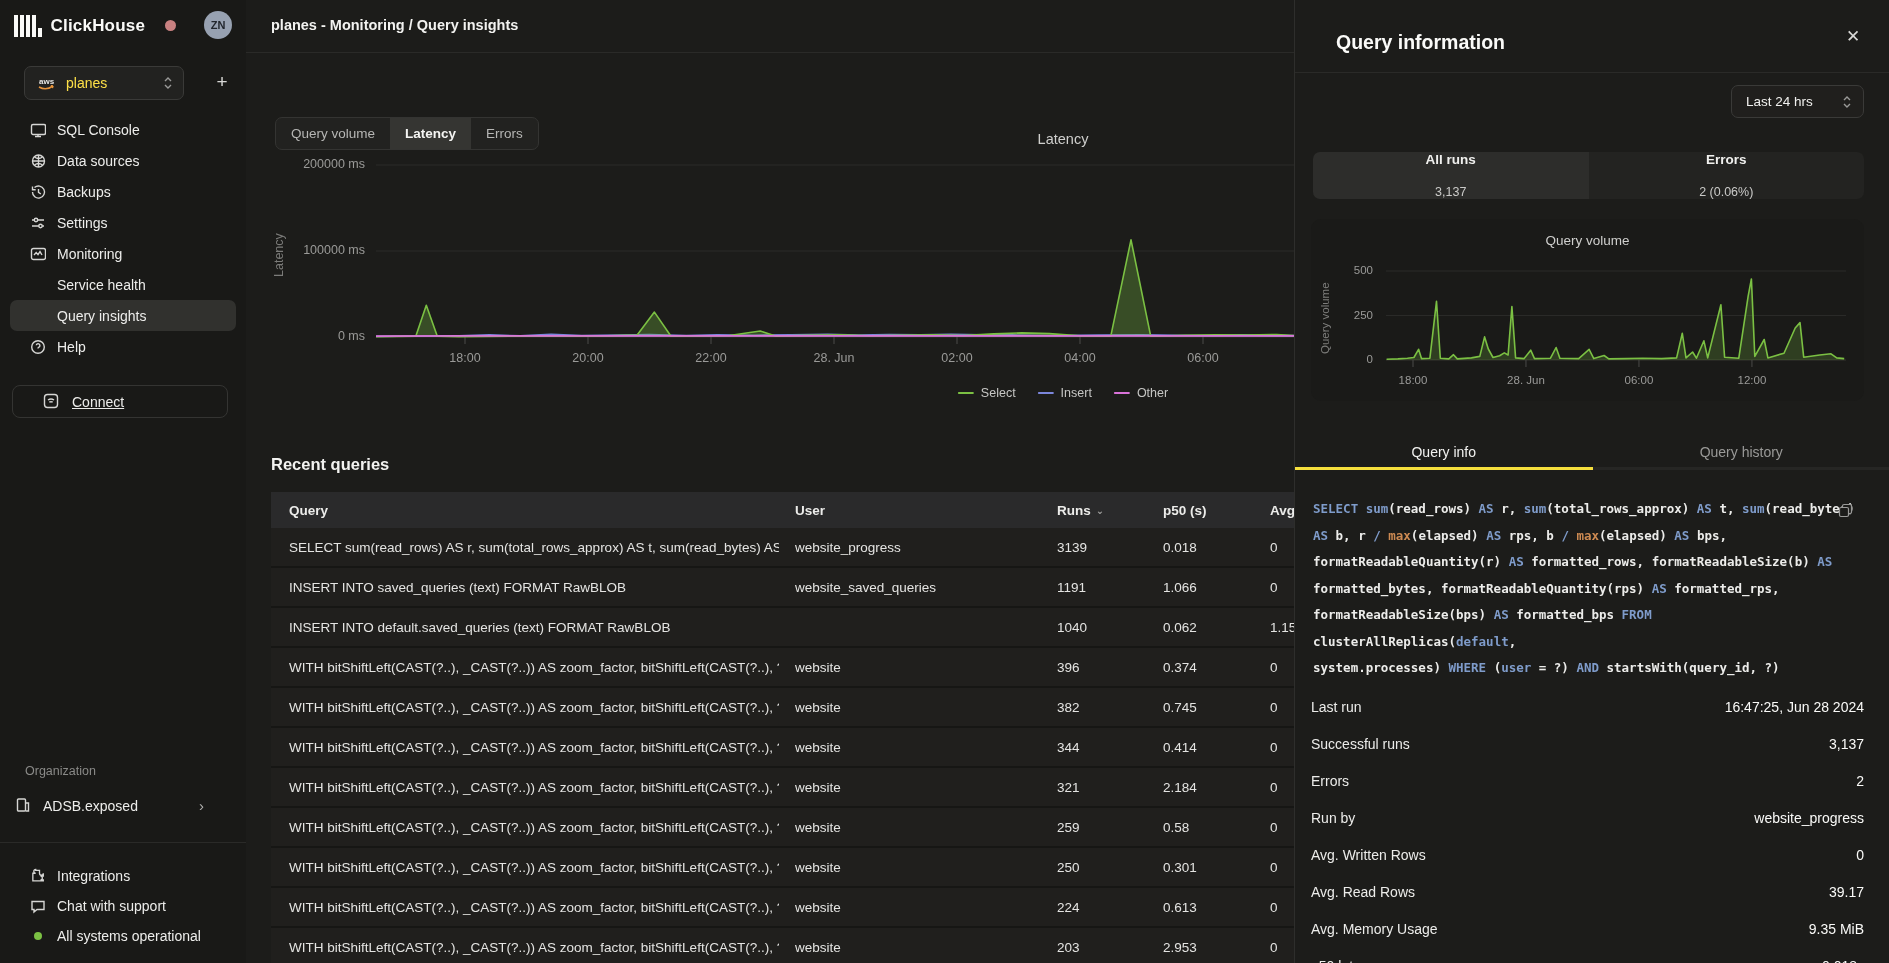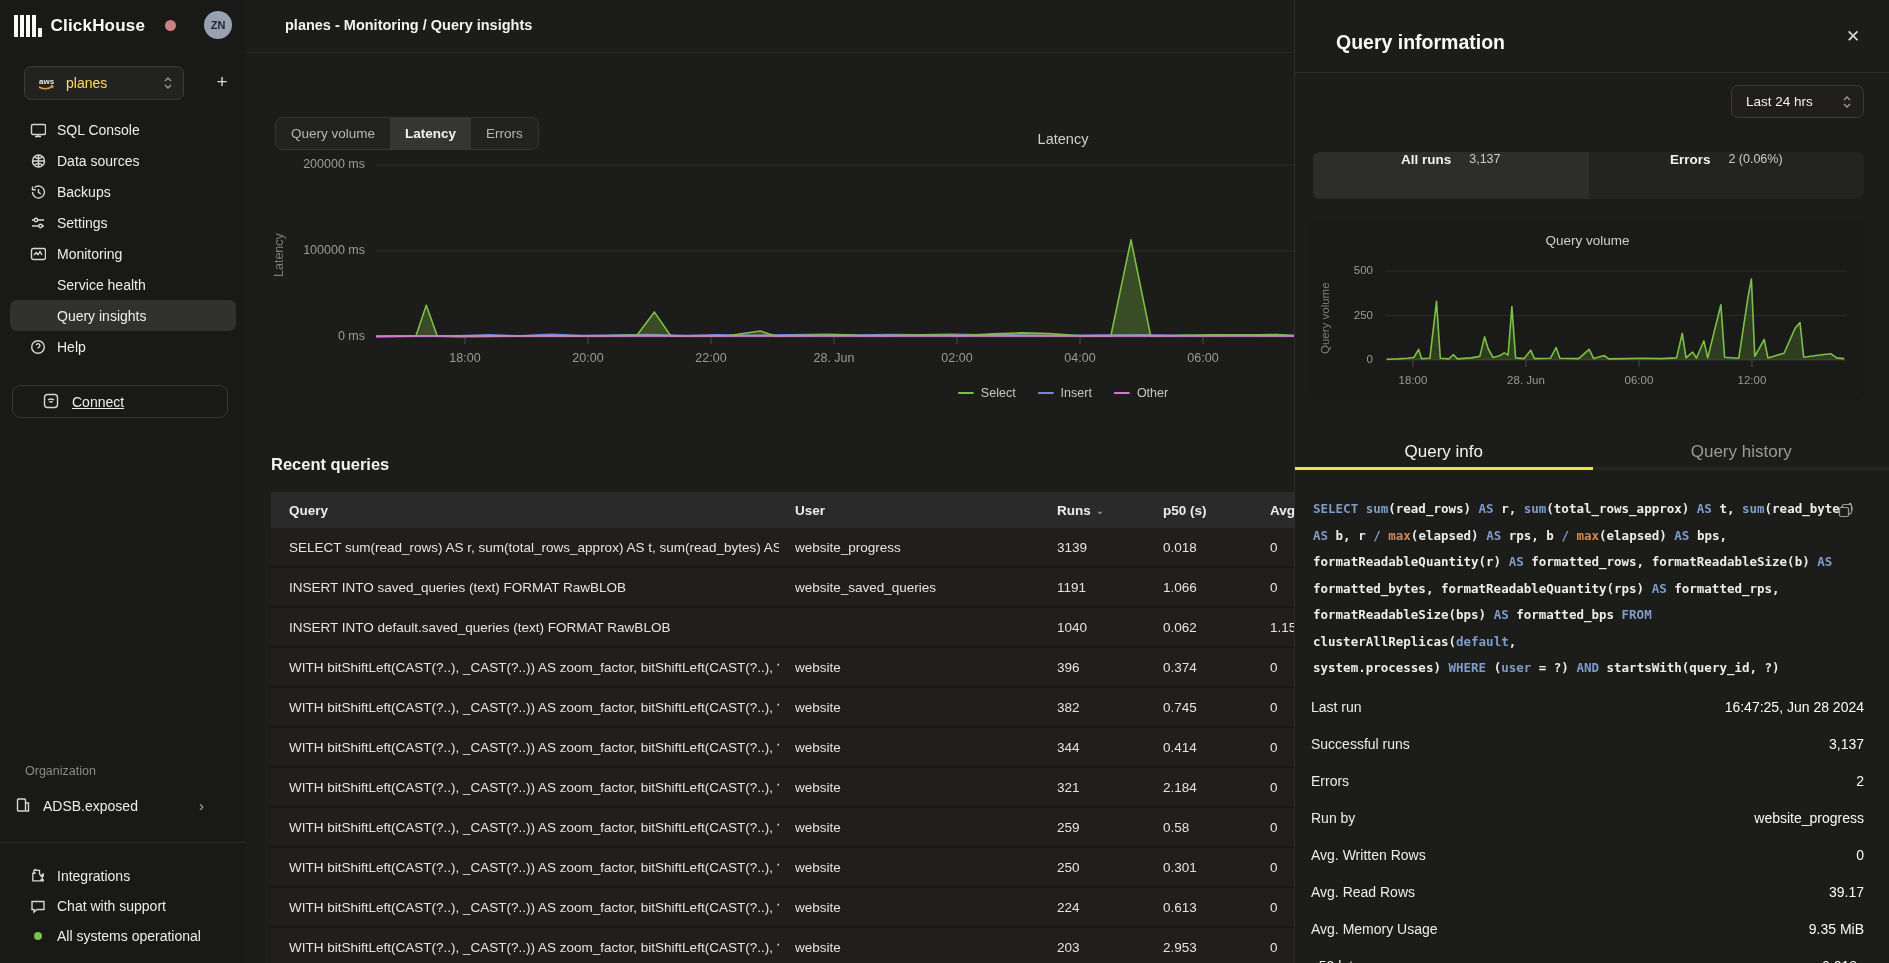--- a/index.html
+++ b/index.html
@@ -48,21 +48,21 @@
   .org-row .nico { width:17px; height:17px; margin-right:11px; }
   .org-row svg { stroke:#d6d6d4; fill:none; stroke-width:1.4; }
   .org-row .nlabel { font-size:14px; color:#ededeb; flex:1; }
   .org-row .chev { color:#b0b0ae; font-size:15px; margin-right:42px; }
 
   #side-footer { position:absolute; left:0; top:842px; width:246px; border-top:1px solid #2a2a28; padding-top:18px; }
   #side-footer .nav-item { height:30px; }
 
   
   .main-header { position:absolute; left:0; top:0; width:1048px; height:53px; border-bottom:1px solid #2a2a28; }
-  .main-title { position:absolute; left:25px; top:17px; font-size:14.5px; font-weight:bold; color:#f2f2f0;margin-left:14px; }
+  .main-title { position:absolute; left:25px; top:17px; font-size:14.5px; font-weight:bold; color:#f2f2f0; }
 
   
   .tab-group { position:absolute; left:29px; top:117px; height:33px; display:flex; border:1px solid #343432; border-radius:7px; overflow:hidden; background:#222220; }
   .tab-group .tab { padding:0 15px; display:flex; align-items:center; font-size:13.5px; color:#b6b6b4; cursor:pointer; }
   .tab-group .tab.on { background:#353532; color:#f4f4f2; font-weight:bold; }
 
   
   .chart-title { position:absolute; left:817px; top:131px; transform:translateX(-50%); font-size:14.5px; color:#cfcfcd; }
   .ylab { position:absolute; width:92px; text-align:right; font-size:12.5px; color:#9a9a98; }
   .ylab-rot { position:absolute; left:26px; top:215px; font-size:12.5px; color:#78787- ; color:#7c7c7a;
@@ -91,34 +91,34 @@
   
   .panel-title { position:absolute; left:41px; top:31px; font-size:19.5px; font-weight:bold; color:#fafaf8;text-align:right; }
   .close-x { position:absolute; left:545px; top:23px; width:26px; height:26px; display:flex; align-items:center;
     justify-content:center; font-size:17px; color:#d8d8d6; cursor:pointer; }
   .panel-div { position:absolute; left:0; top:72px; width:595px; border-top:1px solid #2a2a28; }
   .range-select { position:absolute; left:436px; top:85px; width:133px; height:33px; border:1px solid #3a3a38;
     border-radius:7px; display:flex; align-items:center; padding:0 11px 0 14px; cursor:pointer; background:#201f1d; }
   .range-select span { flex:1; font-size:13.5px; color:#f0f0ee; }
 
   .seg { position:absolute; left:18px; top:152px; width:551px; height:47px; display:flex; border-radius:7px; overflow:hidden; }
-  .seg .seg-it { flex:1; display:flex; flex-direction:row; align-items:flex-start; justify-content:center; gap:18px; cursor:pointer; background:#232321; }
+  .seg .seg-it { flex:1; display:flex; flex-direction:column; align-items:center; justify-content:center; gap:18px; cursor:pointer; background:#232321; }
   .seg .seg-it.on { background:#2d2d2b; }
   .seg .sl { font-size:13.5px; font-weight:bold; color:#f0f0ee; }
   .seg .sv { font-size:12.5px; color:#cacac8; }
 
   .qv-card { position:absolute; left:16px; top:219px; width:553px; height:182px; background:#1a1a18; border-radius:10px; }
   .qv-title { position:absolute; left:50%; top:14px; transform:translateX(-50%); font-size:13.5px; color:#cfcfcd; }
   .qv-ylab { position:absolute; width:40px; text-align:right; left:22px; font-size:11.5px; color:#9a9a98; }
   .qv-rot { position:absolute; left:8px; top:55px; font-size:11.5px; color:#7c7c7a; writing-mode:vertical-rl; transform:rotate(180deg); height:80px; }
   .qv-xlab { position:absolute; top:155px; transform:translateX(-50%); font-size:11.5px; color:#9a9a98; }
   #mini-svg { position:absolute; left:75px; top:36px; }
 
   .info-tabs { position:absolute; left:0; top:437px; width:595px; height:33px; display:flex; }
-  .info-tabs .it { flex:1; display:flex; align-items:center; justify-content:center; font-size:17px; color:#9a9a98;
+  .info-tabs .it { flex:1; display:flex; align-items:center; justify-content:center; font-size:14px; color:#9a9a98;
     border-bottom:3px solid #262624; cursor:pointer; }
   .info-tabs .it.on { color:#f2f2f0; border-bottom-color:#f5df3d; }
 
   #sql { position:absolute; left:18px; top:496px; width:548px; font-family:"DejaVu Sans Mono","Liberation Mono",monospace;
     font-size:12.5px; line-height:26.5px; color:#e8e8e6; font-weight:bold; white-space:pre-wrap; }
   #sql .b { color:#7f9ccb; }
   #sql .o { color:#cd8a52; }
   #sql .w { color:#ececea; }
   .copy-ic { position:absolute; left:543px; top:503px; cursor:pointer; }
 

